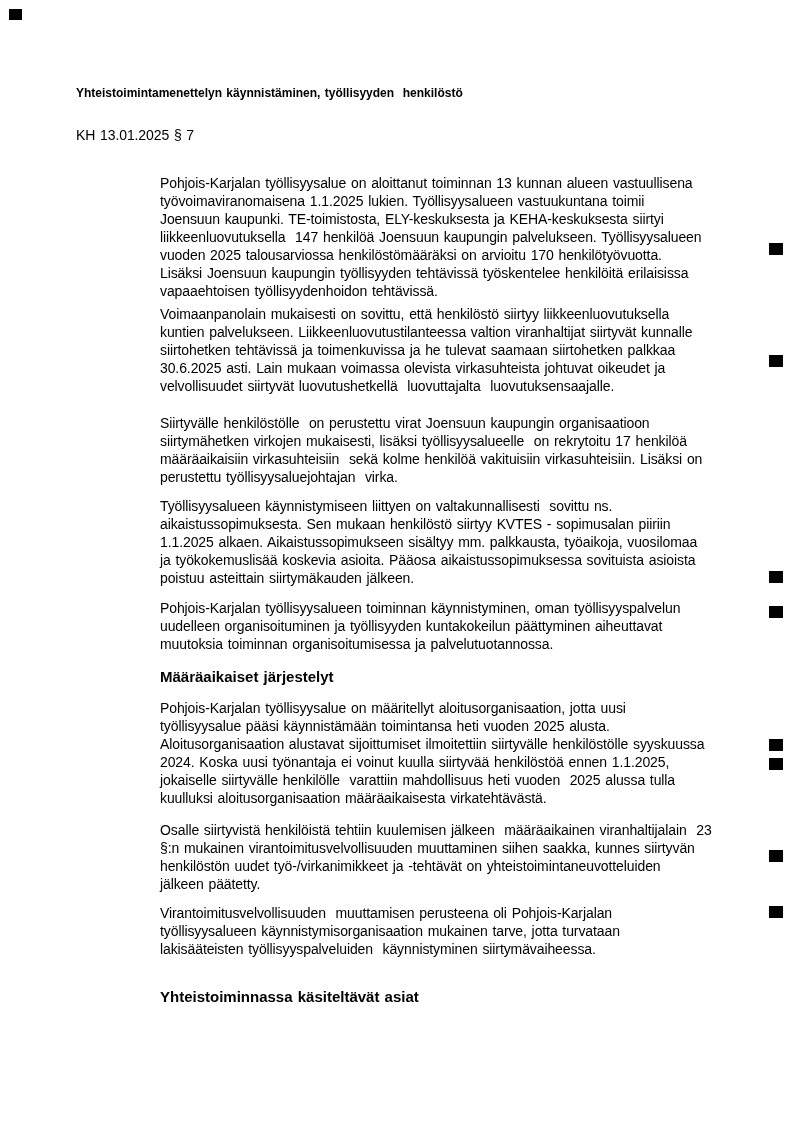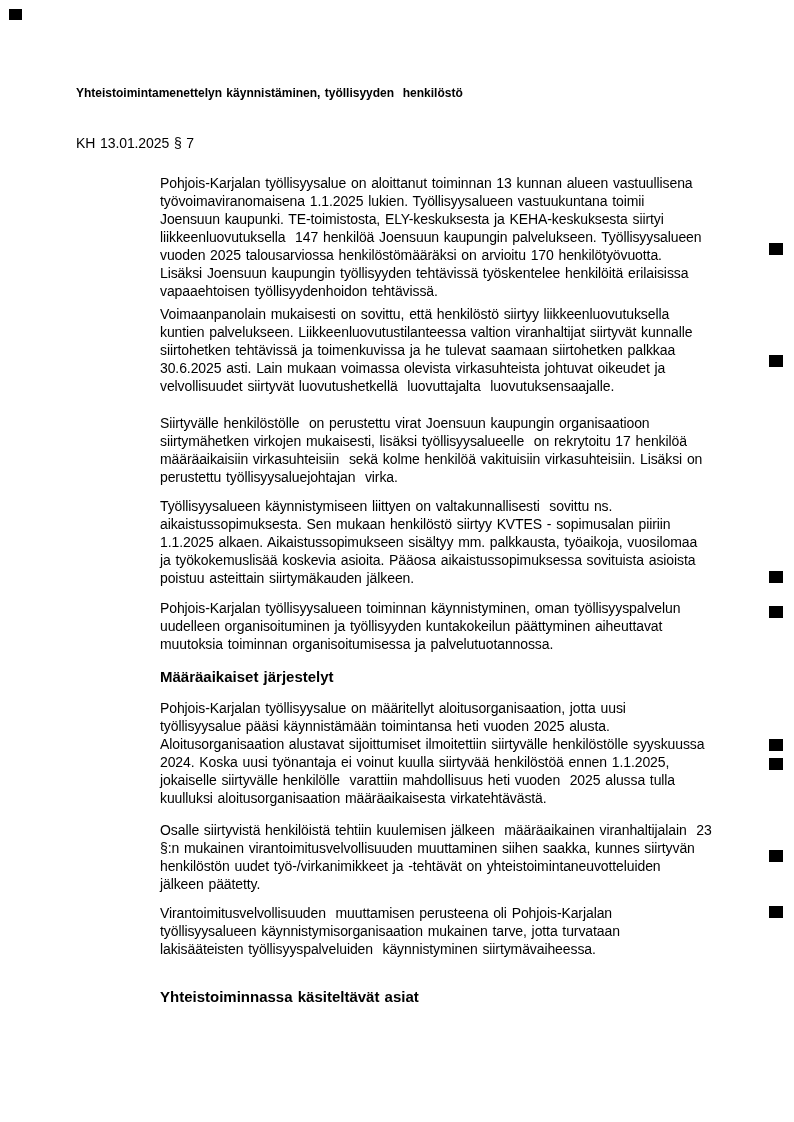--- a/index.html
+++ b/index.html
@@ -73,21 +73,21 @@
   <div class="mark mark-margin" style="top:355px"></div>
   <div class="mark mark-margin" style="top:571px"></div>
   <div class="mark mark-margin" style="top:606px"></div>
   <div class="mark mark-margin" style="top:739px"></div>
   <div class="mark mark-margin" style="top:758px"></div>
   <div class="mark mark-margin" style="top:850px"></div>
   <div class="mark mark-margin" style="top:906px"></div>
 
   <div class="txt title" style="top:84px">Yhteistoimintamenettelyn käynnistäminen, työllisyyden  henkilöstö</div>
 
-  <div class="txt meta" style="top:134px">KH 13.01.2025 § 7</div>
+  <div class="txt meta" style="top:126px">KH 13.01.2025 § 7</div>
 
 
   <div class="txt para" style="top:174px">Pohjois-Karjalan työllisyysalue on aloittanut toiminnan 13 kunnan alueen vastuullisena
 työvoimaviranomaisena 1.1.2025 lukien. Työllisyysalueen vastuukuntana toimii
 Joensuun kaupunki. TE-toimistosta, ELY-keskuksesta ja KEHA-keskuksesta siirtyi
 liikkeenluovutuksella  147 henkilöä Joensuun kaupungin palvelukseen. Työllisyysalueen
 vuoden 2025 talousarviossa henkilöstömääräksi on arvioitu 170 henkilötyövuotta.
 Lisäksi Joensuun kaupungin työllisyyden tehtävissä työskentelee henkilöitä erilaisissa
 vapaaehtoisen työllisyydenhoidon tehtävissä.</div>
 

